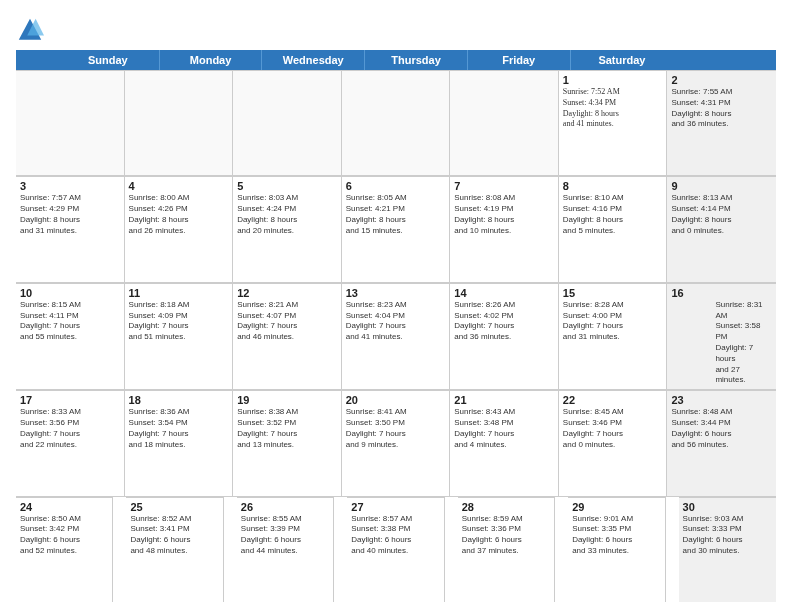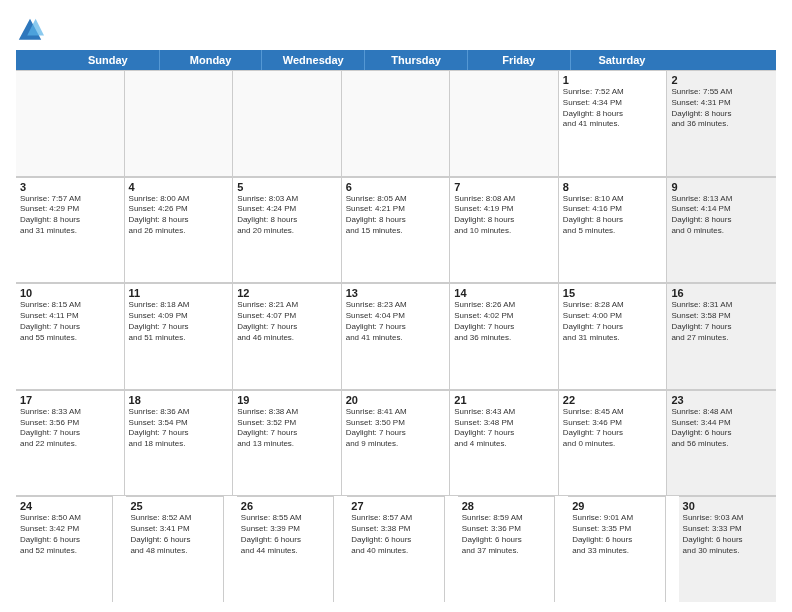--- a/index.html
+++ b/index.html
@@ -150,21 +150,21 @@
       </div>
     <div class="cal-body" id="cal-body">
         <div class="cal-row">
           <div class="cal-cell empty"></div>
           <div class="cal-cell empty"></div>
           <div class="cal-cell empty"></div>
           <div class="cal-cell empty"></div>
           <div class="cal-cell empty"></div>
           <div class="cal-cell">
             <div class="day-num">1</div>
-            <div class="cell-text" style="white-space: pre-line;">Sunrise: 7:52 AM
+            <div class="cell-text" style="white-space: pre-line; font-family: Liberation Serif, serif;">Sunrise: 7:52 AM
 Sunset: 4:34 PM
 Daylight: 8 hours
 and 41 minutes.</div>
           </div>
           <div class="cal-cell shaded">
             <div class="day-num">2</div>
             <div class="cell-text" style="white-space: pre-line;">Sunrise: 7:55 AM
 Sunset: 4:31 PM
 Daylight: 8 hours
 and 36 minutes.</div>
@@ -259,21 +259,21 @@
           </div>
           <div class="cal-cell">
             <div class="day-num">15</div>
             <div class="cell-text" style="white-space: pre-line;">Sunrise: 8:28 AM
 Sunset: 4:00 PM
 Daylight: 7 hours
 and 31 minutes.</div>
           </div>
           <div class="cal-cell shaded">
             <div class="day-num">16</div>
-            <div class="cell-text" style="white-space: pre-line;">Sunrise: 8:31 AM
+            <div class="cell-text" style="white-space: pre-line; margin-left: 44px;">Sunrise: 8:31 AM
 Sunset: 3:58 PM
 Daylight: 7 hours
 and 27 minutes.</div>
           </div>
         </div>
         <div class="cal-row">
           <div class="cal-cell">
             <div class="day-num">17</div>
             <div class="cell-text" style="white-space: pre-line;">Sunrise: 8:33 AM
 Sunset: 3:56 PM

